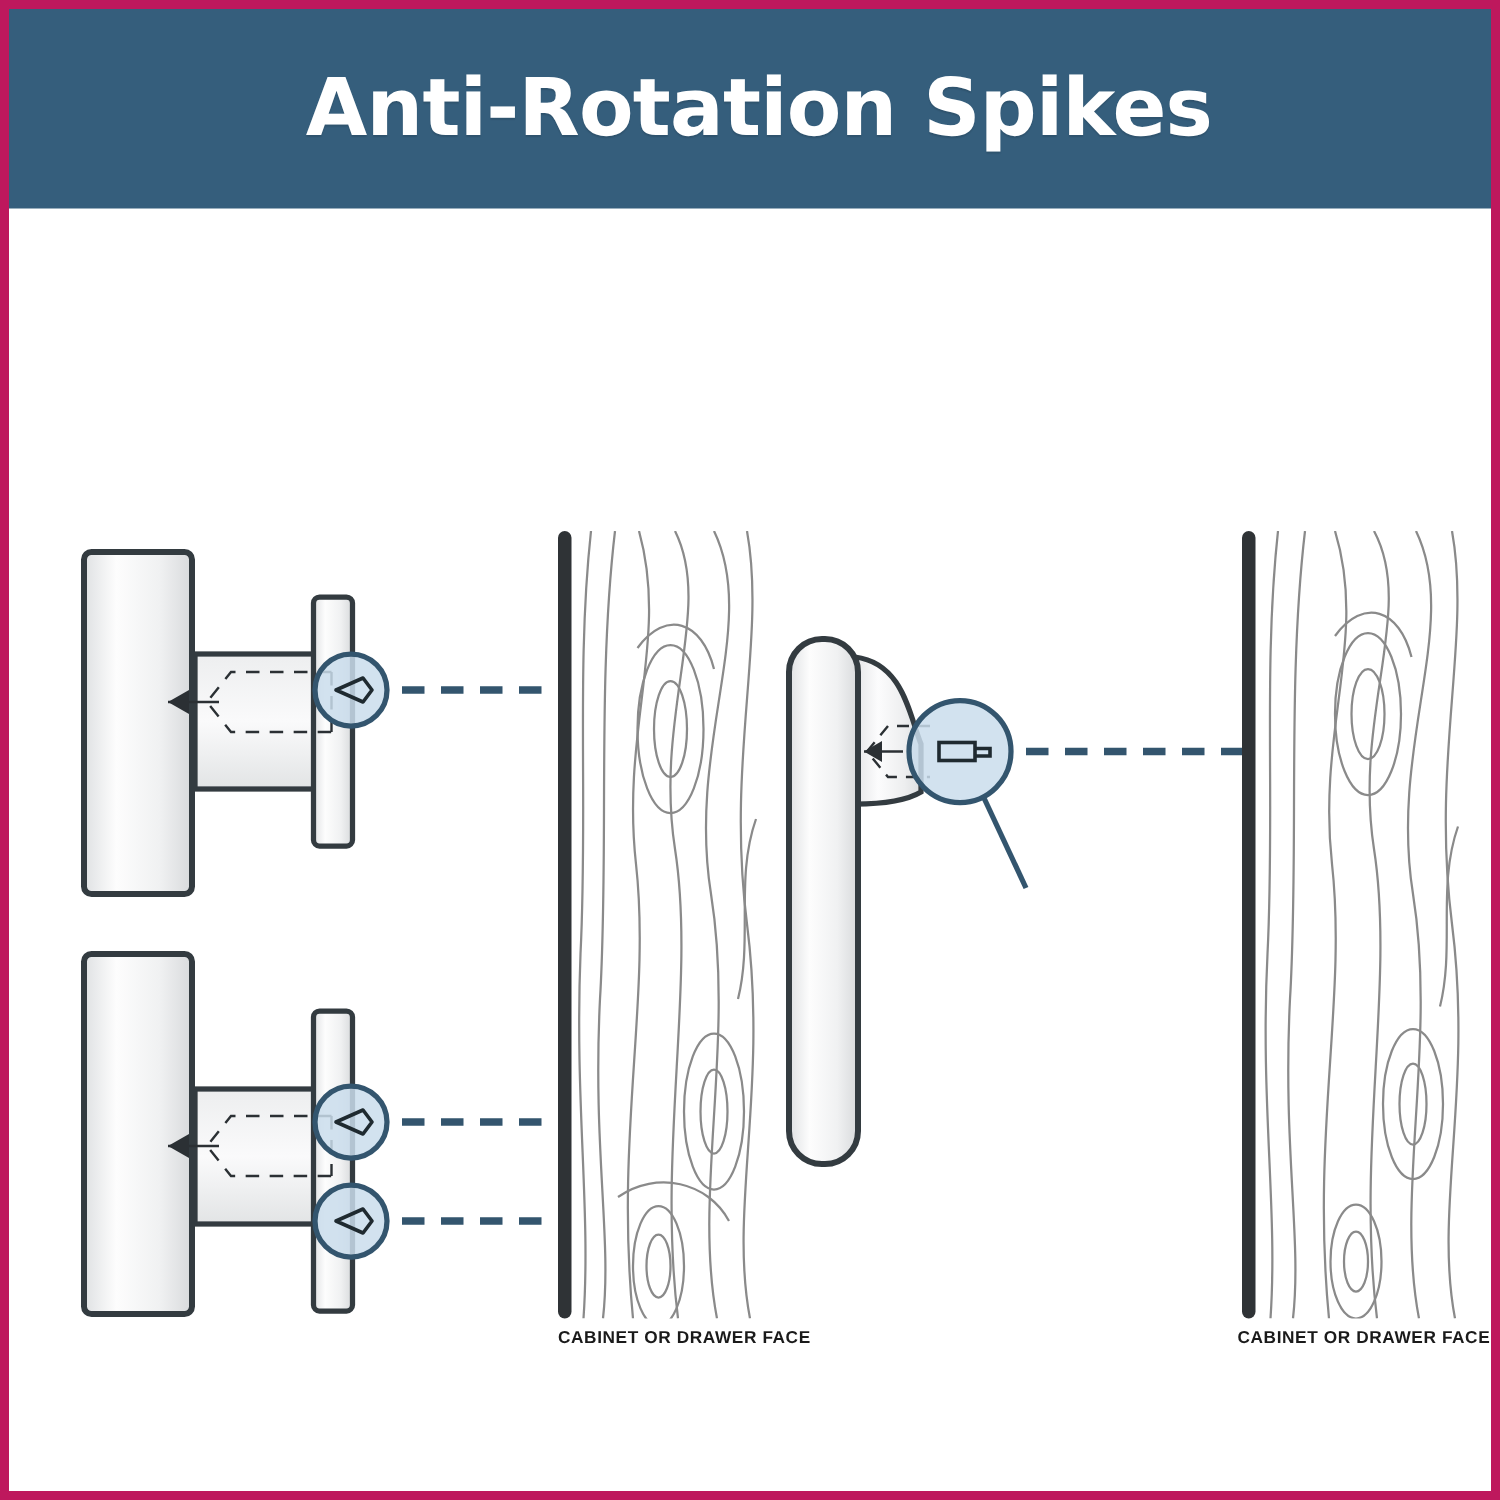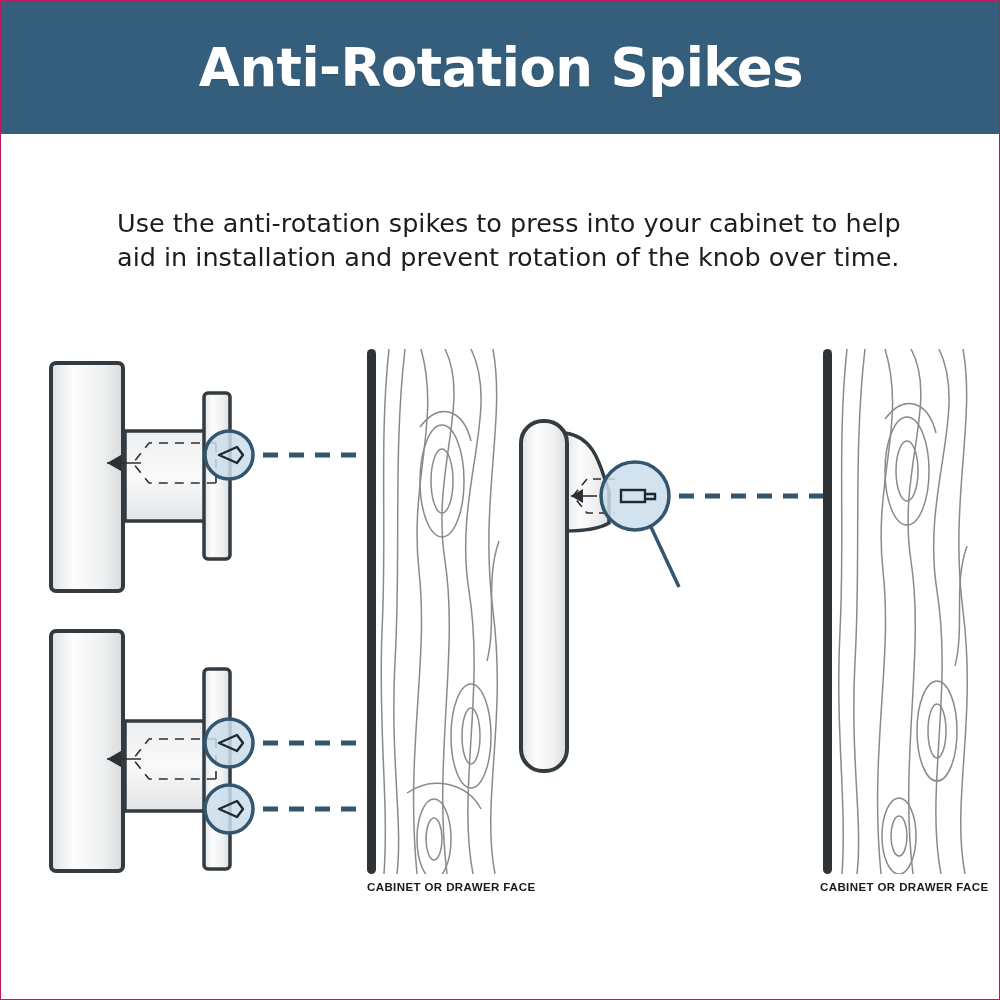--- a/index.html
+++ b/index.html
@@ -2,21 +2,21 @@
 <html><head>
 <meta charset="utf-8">
 <style>
   html,body{margin:0;padding:0;}
   body{
     width:1000px;height:1000px;background:#ffffff;
     font-family:"Liberation Sans","DejaVu Sans",sans-serif;
     overflow:hidden;position:relative;
   }
   #page{position:relative;width:1000px;height:1000px;background:#fff;
-        border:1px solid #be185d;box-sizing:border-box;overflow:hidden;}
+        border:6px solid #be185d;box-sizing:border-box;overflow:hidden;text-align:center;}
 
   
   .header{
     position:absolute;left:0;top:0;width:1000px;height:133px;
     background:#355E7C;display:flex;align-items:center;justify-content:center;
   }
   .header-title{
     color:#ffffff;font-size:53px;font-weight:bold;letter-spacing:-0.5px;
     font-family:"DejaVu Sans","Liberation Sans",sans-serif;
     white-space:nowrap;text-shadow:0 1px 1px rgba(0,0,0,.12);
@@ -42,21 +42,20 @@
 </style>
 </head>
 <body>
 
 <div id="page">
 
   <div class="header">
     <div class="header-title">Anti-Rotation Spikes</div>
   </div>
 
-  <div class="intro">Use the anti-rotation spikes to press into your cabinet to help aid in installation and prevent rotation of the knob over time.</div>
 
   <svg class="canvas" viewBox="0 0 1000 580">
     <defs>
       <linearGradient id="metalH" x1="0" y1="0" x2="1" y2="0">
         <stop offset="0" stop-color="#E4E5E7"></stop>
         <stop offset="0.35" stop-color="#FCFCFD"></stop>
         <stop offset="0.75" stop-color="#EDEEEF"></stop>
         <stop offset="1" stop-color="#DCDEE0"></stop>
       </linearGradient>
       <linearGradient id="metalV" x1="0" y1="0" x2="1" y2="0">

